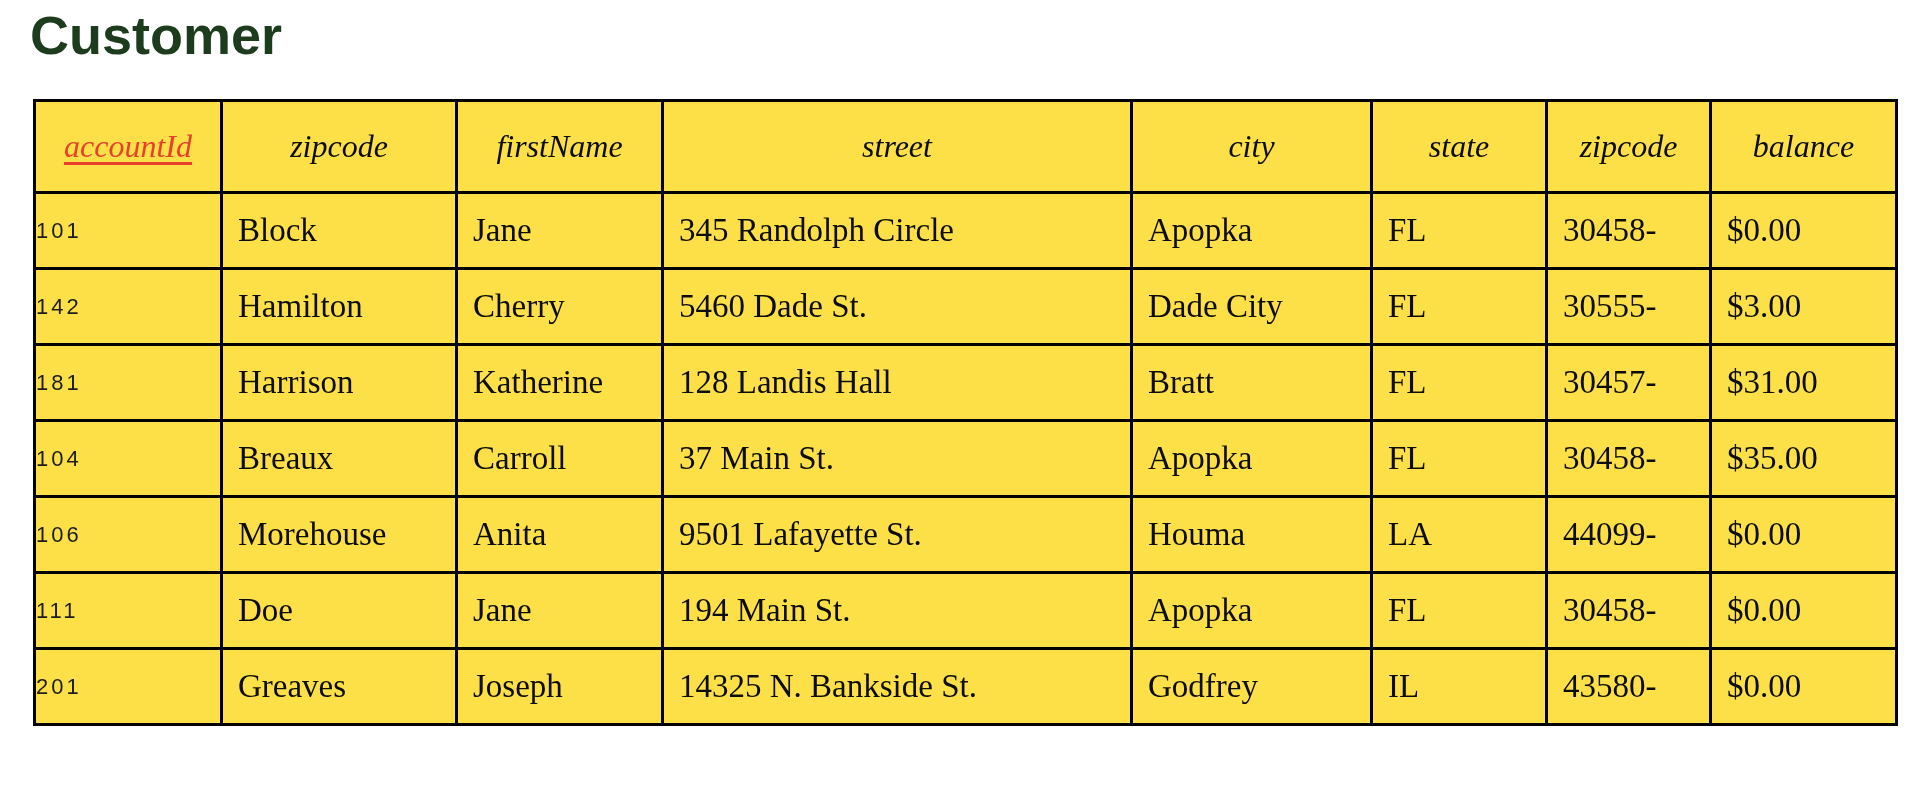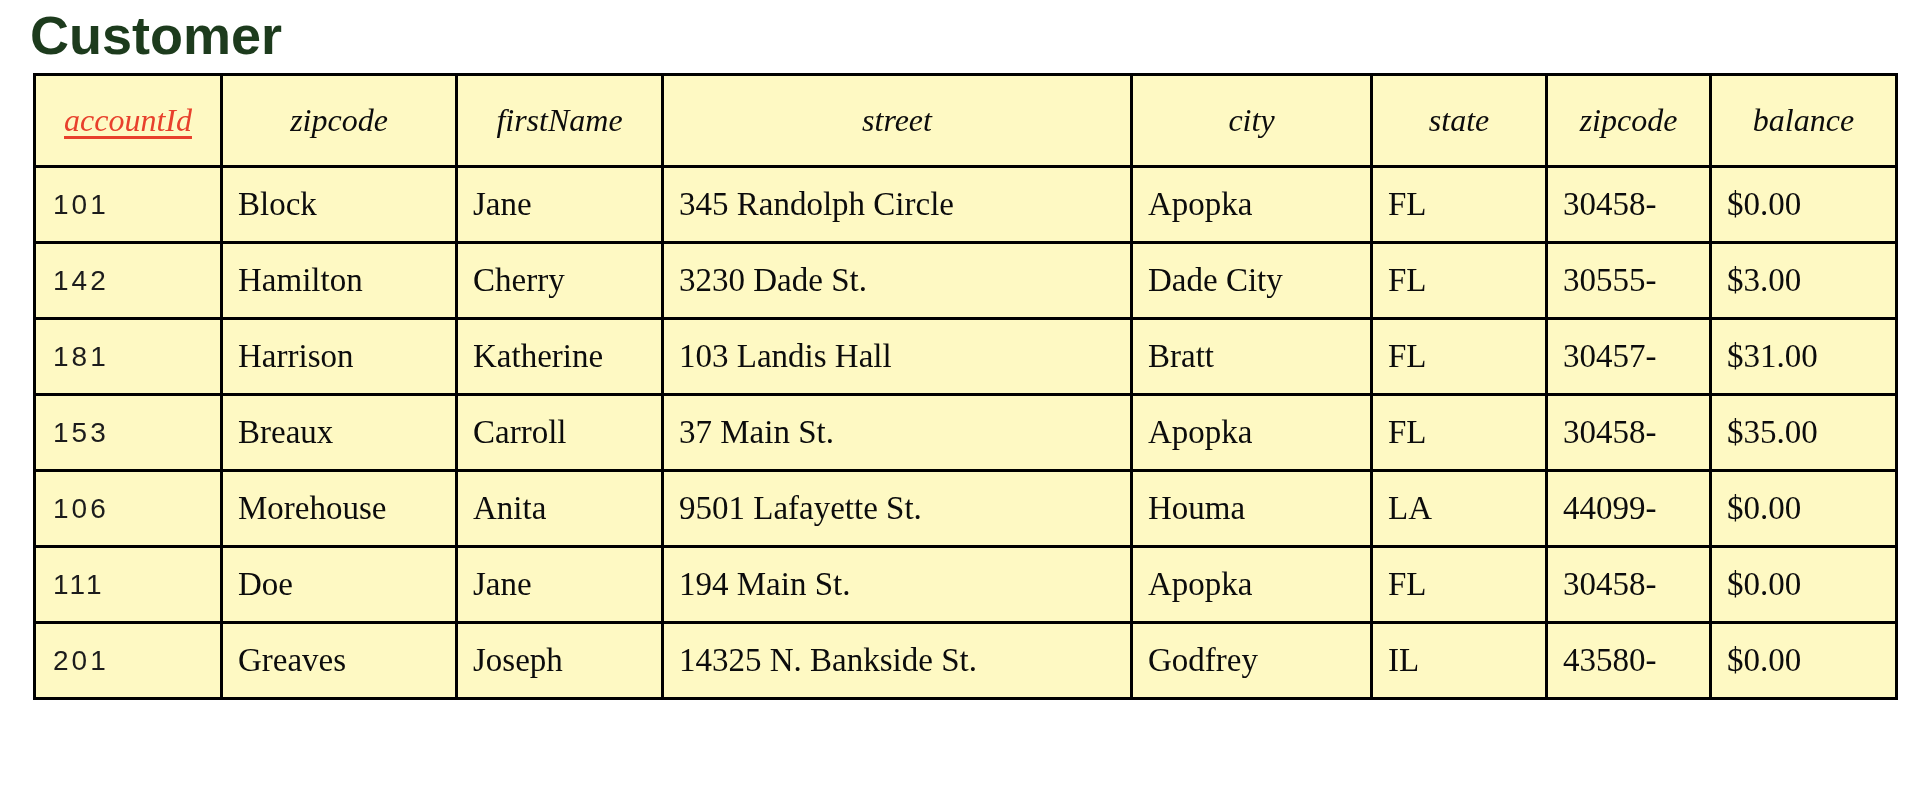--- a/index.html
+++ b/index.html
@@ -23,25 +23,25 @@
     margin: 0;
     font-family: "Liberation Sans", sans-serif;
     font-weight: 700;
     font-size: 54px;
     letter-spacing: 0px;
     color: var(--title-color, #1d3b1d);
   }
   table.customer-table {
     position: absolute;
     left: 33px;
-    top: 61px;
+    top: 87px;
     width: 1862px;
     border-collapse: collapse;
     table-layout: fixed;
-    background: #fef9c3;
+    background: #fde047;
   }
   table.customer-table th,
   table.customer-table td {
     border: 3px solid var(--border-color, #000000);
     overflow: hidden;
     white-space: nowrap;
   }
   table.customer-table th {
     height: 87px;
     font-family: "Liberation Serif", serif;
@@ -62,24 +62,24 @@
     height: 73px;
     font-family: "Liberation Serif", serif;
     font-size: 33px;
     text-align: left;
     vertical-align: middle;
     padding: 0 8px 0 15px;
     color: #0c0c0c;
   }
   table.customer-table td.id-cell {
     font-family: "Liberation Sans", sans-serif;
-    font-size: 28px;
+    font-size: 22px;
     letter-spacing: 3px;
     color: #1c1c1c;
-    padding-left: 17px;
+    padding-left: 0;
   }
 </style>
 </head>
 <body>
 
 <div class="page">
   <h1 class="title">Customer</h1>
 
   <table class="customer-table">
     <colgroup>
@@ -112,38 +112,38 @@
           <td>345 Randolph Circle</td>
           <td>Apopka</td>
           <td>FL</td>
           <td>30458-</td>
           <td>$0.00</td>
         </tr>
         <tr>
           <td class="id-cell">142</td>
           <td>Hamilton</td>
           <td>Cherry</td>
-          <td>3230 Dade St.</td>
+          <td>5460 Dade St.</td>
           <td>Dade City</td>
           <td>FL</td>
           <td>30555-</td>
           <td>$3.00</td>
         </tr>
         <tr>
           <td class="id-cell">181</td>
           <td>Harrison</td>
           <td>Katherine</td>
-          <td>103 Landis Hall</td>
+          <td>128 Landis Hall</td>
           <td>Bratt</td>
           <td>FL</td>
           <td>30457-</td>
           <td>$31.00</td>
         </tr>
         <tr>
-          <td class="id-cell">153</td>
+          <td class="id-cell">104</td>
           <td>Breaux</td>
           <td>Carroll</td>
           <td>37 Main St.</td>
           <td>Apopka</td>
           <td>FL</td>
           <td>30458-</td>
           <td>$35.00</td>
         </tr>
         <tr>
           <td class="id-cell">106</td>

